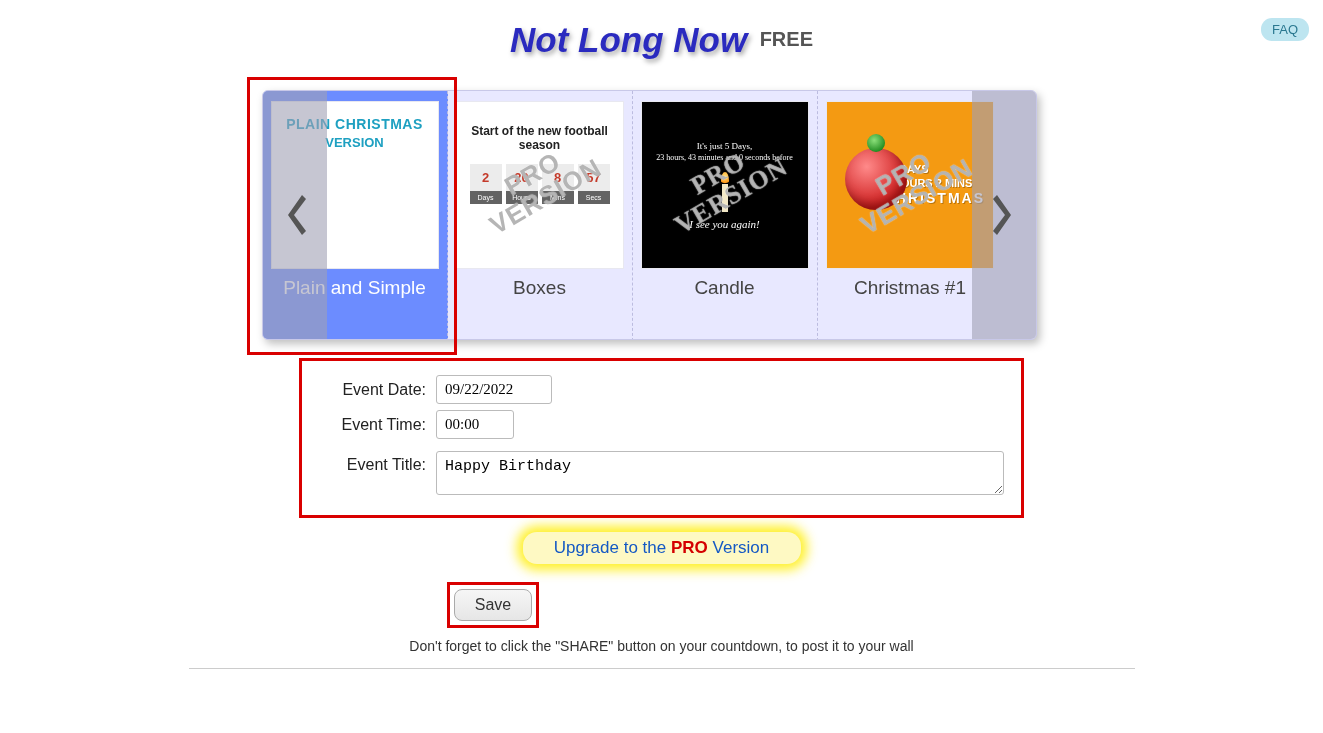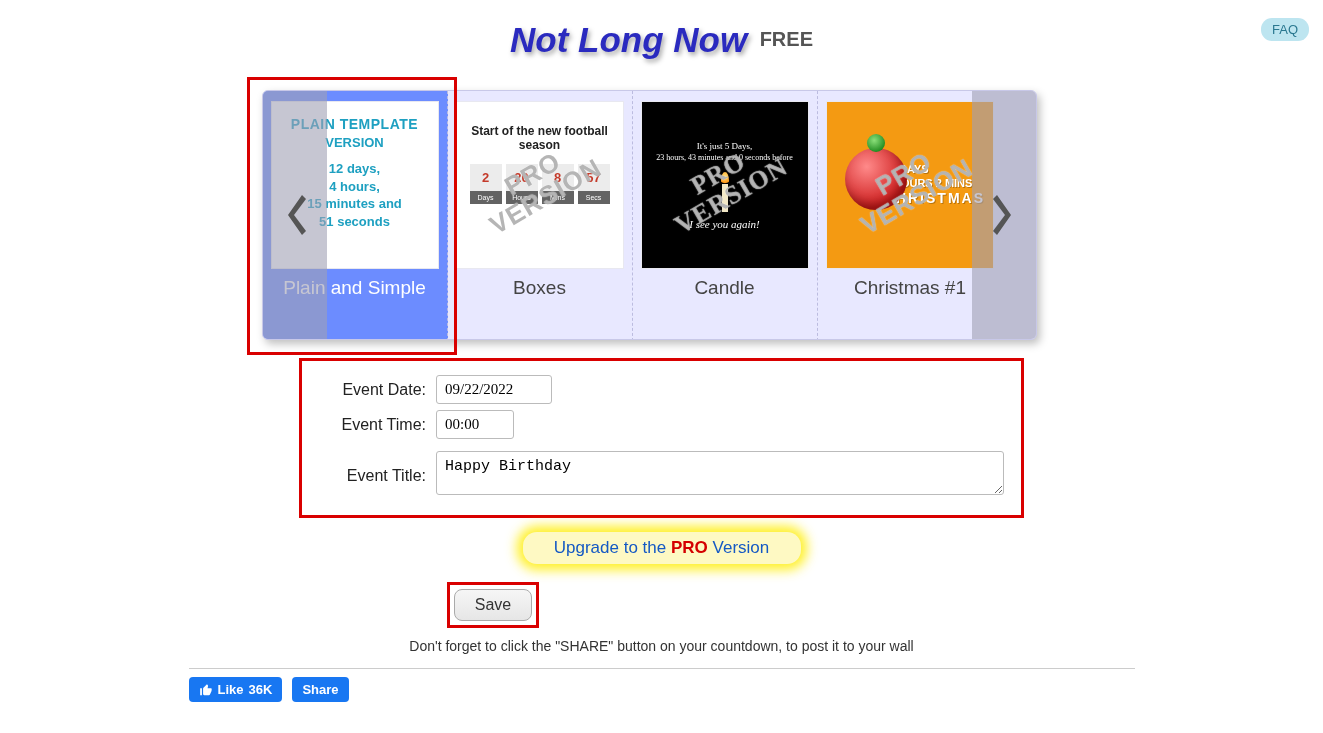--- a/index.html
+++ b/index.html
@@ -357,28 +357,22 @@
   <div class="carousel">
     <div class="car-arrow">
       <svg width="26" height="44" viewBox="0 0 26 44">
           <path d="M20 2 L6 22 L20 42 L24 38 L12 22 L24 6 Z"></path>
         </svg>
     </div>
     <div class="car-items" style="margin-left:-64px; padding-left:64px;">
 
       <div class="car-item selected" style="margin-left:-64px; position:relative; z-index:1;">
         <div class="thumb thumb-plain" style="position:relative; z-index:0;">
-          <div class="tp-head">PLAIN TEMPLATE</div>
+          <div class="tp-head">PLAIN CHRISTMAS</div>
           <div class="tp-sub">VERSION</div>
-          <div class="tp-time">
-            <div>12 days,</div>
-            <div>4 hours,</div>
-            <div>15 minutes and</div>
-            <div>51 seconds</div>
-          </div>
         </div>
         <div class="thumb-label">Plain and Simple</div>
       </div>
 
       <div class="car-item">
         <div class="thumb thumb-boxes">
           <div class="tb-title">Start of the new football season</div>
           <div class="tb-row">
             <div class="tb-cell">
                 <div class="tb-num">2</div>
@@ -453,42 +447,30 @@
 
 <div class="form-outer">
   <div class="form-row">
     <div class="form-label">Event Date:</div>
     <input class="form-input" value="09/22/2022" style="">
   </div>
   <div class="form-row">
     <div class="form-label">Event Time:</div>
     <input class="form-input-sm" value="00:00" style="">
   </div>
-  <div class="form-row" style="align-items:center;margin-top:12px;">
+  <div class="form-row" style="align-items:flex-start;margin-top:12px;">
     <div class="form-label" style="padding-top:5px;">Event Title:</div>
     <textarea class="form-textarea" style="">Happy Birthday</textarea>
   </div>
 </div>
 
 <div class="promo">
   <span class="p1">Upgrade to the </span><span class="p2">PRO</span><span class="p1"> Version</span>
 </div>
 
 <div class="save-wrap">
   <button class="save-btn">Save</button>
 </div>
 
 <div class="reminder">Don't forget to click the "SHARE" button on your countdown, to post it to your wall</div>
 
 <div class="footer-bar">
-  <div class="fb-buttons">
-    <div class="fb-like">
-      <svg width="14" height="14" viewBox="0 0 24 24">
-          <path d="M2 21h3V9H2v12zM22 11c0-1.1-.9-2-2-2h-5.3l.8-3.8v-.3c0-.4-.2-.8-.4-1.1L13.7 2 7.6 8.1C7.2 8.5 7 9 7 9.6V19c0 1.1.9 2 2 2h8c.8 0 1.5-.5 1.8-1.2l2.7-6.3c.1-.2.1-.5.1-.7V11z"></path>
-        </svg>
-      <span>Like</span>
-      <span>36K</span>
-    </div>
-    <div class="fb-share">
-      <span>Share</span>
-    </div>
-  </div>
 </div>
 
 </body></html>

